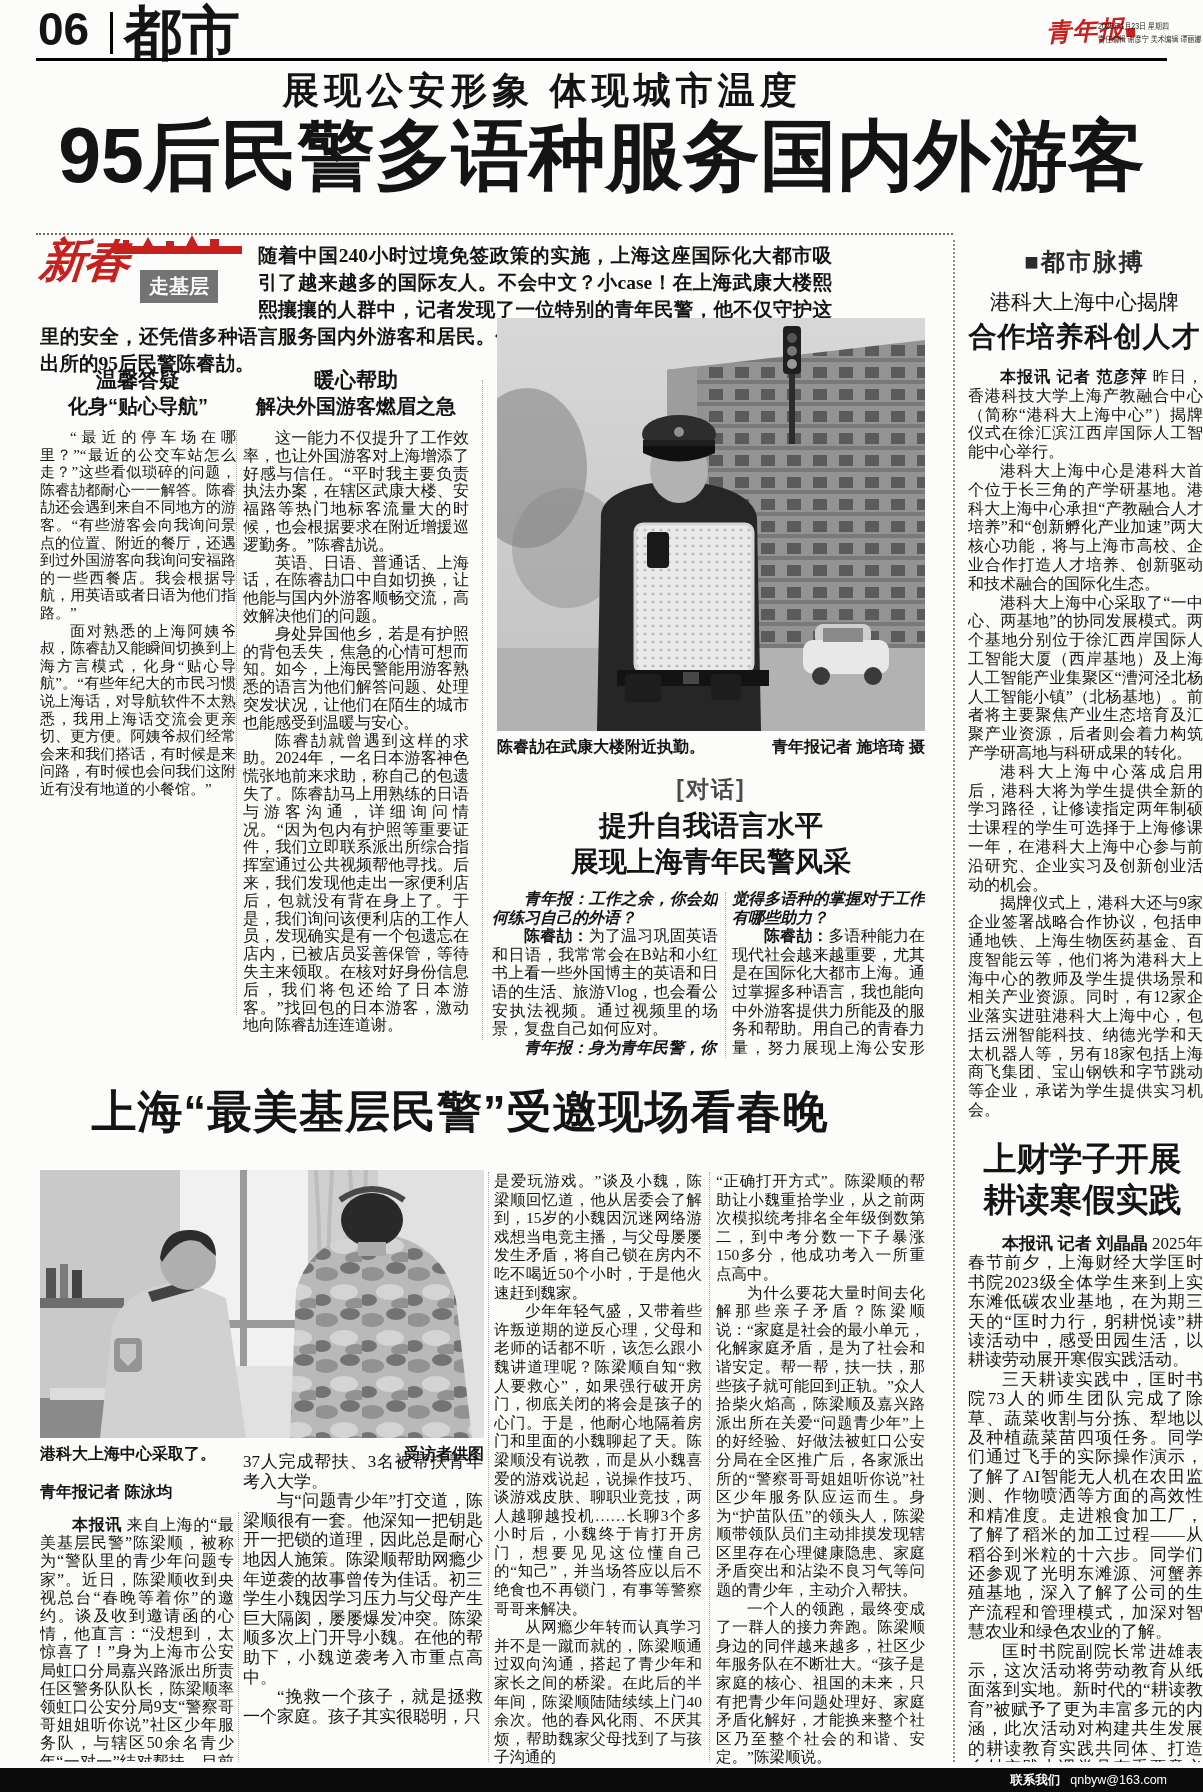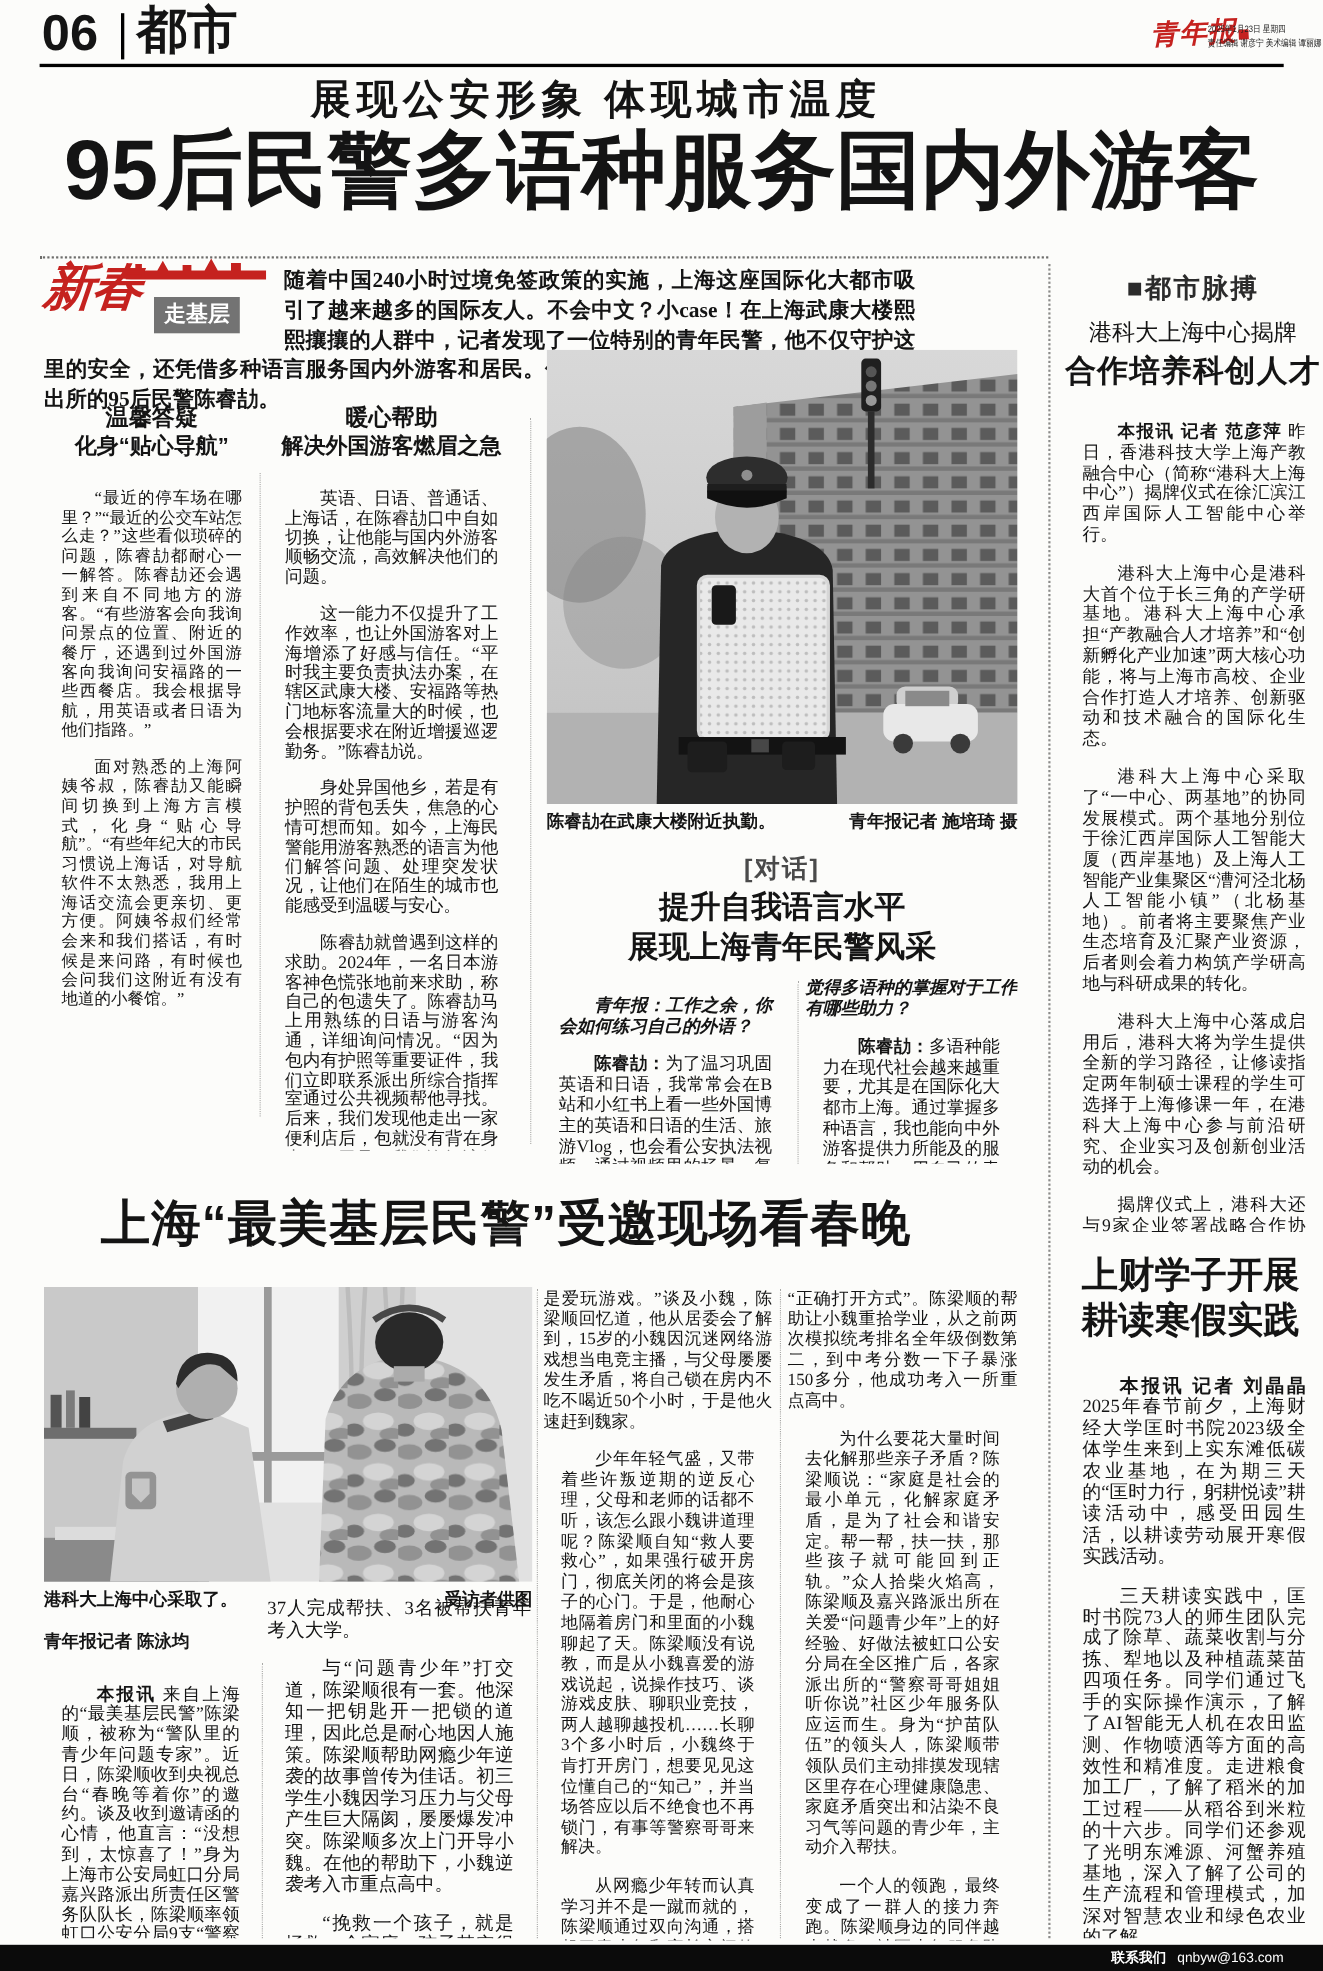--- a/index.html
+++ b/index.html
@@ -1,20 +1,20 @@
 <!DOCTYPE html>
 <html><head>
 <meta charset="utf-8">
 <style>
   html,body{margin:0;padding:0;background:#888;}
   .page{position:relative;width:1203px;height:1792px;background:#fcfcfa;overflow:hidden;
         font-family:"Liberation Serif","DejaVu Serif",serif;color:#141414;margin:0 auto;}
   .abs{position:absolute;}
   .hei{font-family:"Liberation Sans","DejaVu Sans",sans-serif;}
-  .p{margin:16px;text-align:justify;text-indent:2em;}
+  .p{margin:0;text-align:justify;text-indent:2em;}
   .pc{margin:0;text-align:justify;text-indent:0;}
   .t-body{font-size:15px;line-height:17.6px;}
   .t-bodyB{font-size:16px;line-height:17.8px;}
   .t-qa{font-size:16px;line-height:18.6px;}
   .t-side{font-size:16px;line-height:18.8px;}
   .t-sufe{font-size:17px;line-height:19.4px;}
   .t-c1{font-size:16px;line-height:18.2px;}
   .t-c2{font-size:17px;line-height:19.6px;}
   .t-c34{font-size:15.5px;line-height:18.6px;}
   .lead-in{font-family:"Liberation Sans","DejaVu Sans",sans-serif;font-weight:800;}
@@ -44,21 +44,21 @@
               gap:10px;font-size:12.5px;padding-right:36px;box-sizing:border-box;
               font-family:"Liberation Sans","DejaVu Sans",sans-serif;}
 </style>
 </head>
 <body>
 
 <div class="page">
 
   <div class="abs hei" style="left:38px;top:6px;font-size:46px;font-weight:900;line-height:1;">06</div>
   <div class="abs" style="left:110px;top:12px;width:3px;height:42px;background:#000;"></div>
-  <div class="abs hei" style="left:124px;top:4px;font-size:46px;font-weight:900;line-height:1;text-align:center;">都市</div>
+  <div class="abs hei" style="left:124px;top:4px;font-size:58px;font-weight:900;line-height:1;text-align:center;">都市</div>
   <div class="abs masthead" style="left:1046px;top:18px;"><span>青年报</span><span class="seal"></span></div>
   <div class="abs hei" style="left:1098px;top:20px;font-size:8.5px;line-height:13px;color:#222;
        white-space:nowrap;transform:scaleX(.82);transform-origin:left top;">
     <div>2025年1月23日 星期四</div>
     <div>责任编辑 谢彦宁  美术编辑 谭丽娜</div>
   </div>
   <div class="abs hrule" style="left:36px;top:58px;width:1131px;height:3px;"></div>
 
   <div class="abs hei" style="left:0;top:66px;width:1084px;text-align:center;font-size:37px;
        font-weight:700;letter-spacing:5px;">展现公安形象  体现城市温度</div>
@@ -90,22 +90,22 @@
     <div class="colhdr" style="font-size:20px;line-height:27px;">化身“贴心导航”</div>
     <div style="height:9px;"></div>
     <p class="p t-body">“最近的停车场在哪里？”“最近的公交车站怎么走？”这些看似琐碎的问题，陈睿劼都耐心一一解答。陈睿劼还会遇到来自不同地方的游客。“有些游客会向我询问景点的位置、附近的餐厅，还遇到过外国游客向我询问安福路的一些西餐店。我会根据导航，用英语或者日语为他们指路。”</p>
     <p class="p t-body">面对熟悉的上海阿姨爷叔，陈睿劼又能瞬间切换到上海方言模式，化身“贴心导航”。“有些年纪大的市民习惯说上海话，对导航软件不太熟悉，我用上海话交流会更亲切、更方便。阿姨爷叔们经常会来和我们搭话，有时候是来问路，有时候也会问我们这附近有没有地道的小餐馆。”</p>
   </div>
 
   <div class="abs clip" style="left:243px;top:366px;width:226px;height:680px;">
     <div class="colhdr" style="font-size:21px;line-height:27px;">暖心帮助</div>
     <div class="colhdr" style="font-size:20px;line-height:27px;">解决外国游客燃眉之急</div>
     <div style="height:9px;"></div>
+    <p class="p t-bodyB">这一能力不仅提升了工作效率，也让外国游客对上海增添了好感与信任。“平时我主要负责执法办案，在辖区武康大楼、安福路等热门地标客流量大的时候，也会根据要求在附近增援巡逻勤务。”陈睿劼说。</p>
     <p class="p t-bodyB">英语、日语、普通话、上海话，在陈睿劼口中自如切换，让他能与国内外游客顺畅交流，高效解决他们的问题。</p>
-    <p class="p t-bodyB">这一能力不仅提升了工作效率，也让外国游客对上海增添了好感与信任。“平时我主要负责执法办案，在辖区武康大楼、安福路等热门地标客流量大的时候，也会根据要求在附近增援巡逻勤务。”陈睿劼说。</p>
     <p class="p t-bodyB">身处异国他乡，若是有护照的背包丢失，焦急的心情可想而知。如今，上海民警能用游客熟悉的语言为他们解答问题、处理突发状况，让他们在陌生的城市也能感受到温暖与安心。</p>
     <p class="p t-bodyB">陈睿劼就曾遇到这样的求助。2024年，一名日本游客神色慌张地前来求助，称自己的包遗失了。陈睿劼马上用熟练的日语与游客沟通，详细询问情况。“因为包内有护照等重要证件，我们立即联系派出所综合指挥室通过公共视频帮他寻找。后来，我们发现他走出一家便利店后，包就没有背在身上了。于是，我们询问该便利店的工作人员，发现确实是有一个包遗忘在店内，已被店员妥善保管，等待失主来领取。在核对好身份信息后，我们将包还给了日本游客。”找回包的日本游客，激动地向陈睿劼连连道谢。</p>
   </div>
 
   <div class="abs" style="left:497px;top:318px;width:428px;height:413px;">
     <svg class="photo" width="428" height="413" viewBox="0 0 428 413">
       <defs>
         <linearGradient id="sky" x1="0" y1="0" x2="0" y2="1">
           <stop offset="0" stop-color="#d9d8d5"></stop>
             <stop offset="1" stop-color="#c2c1be"></stop>

